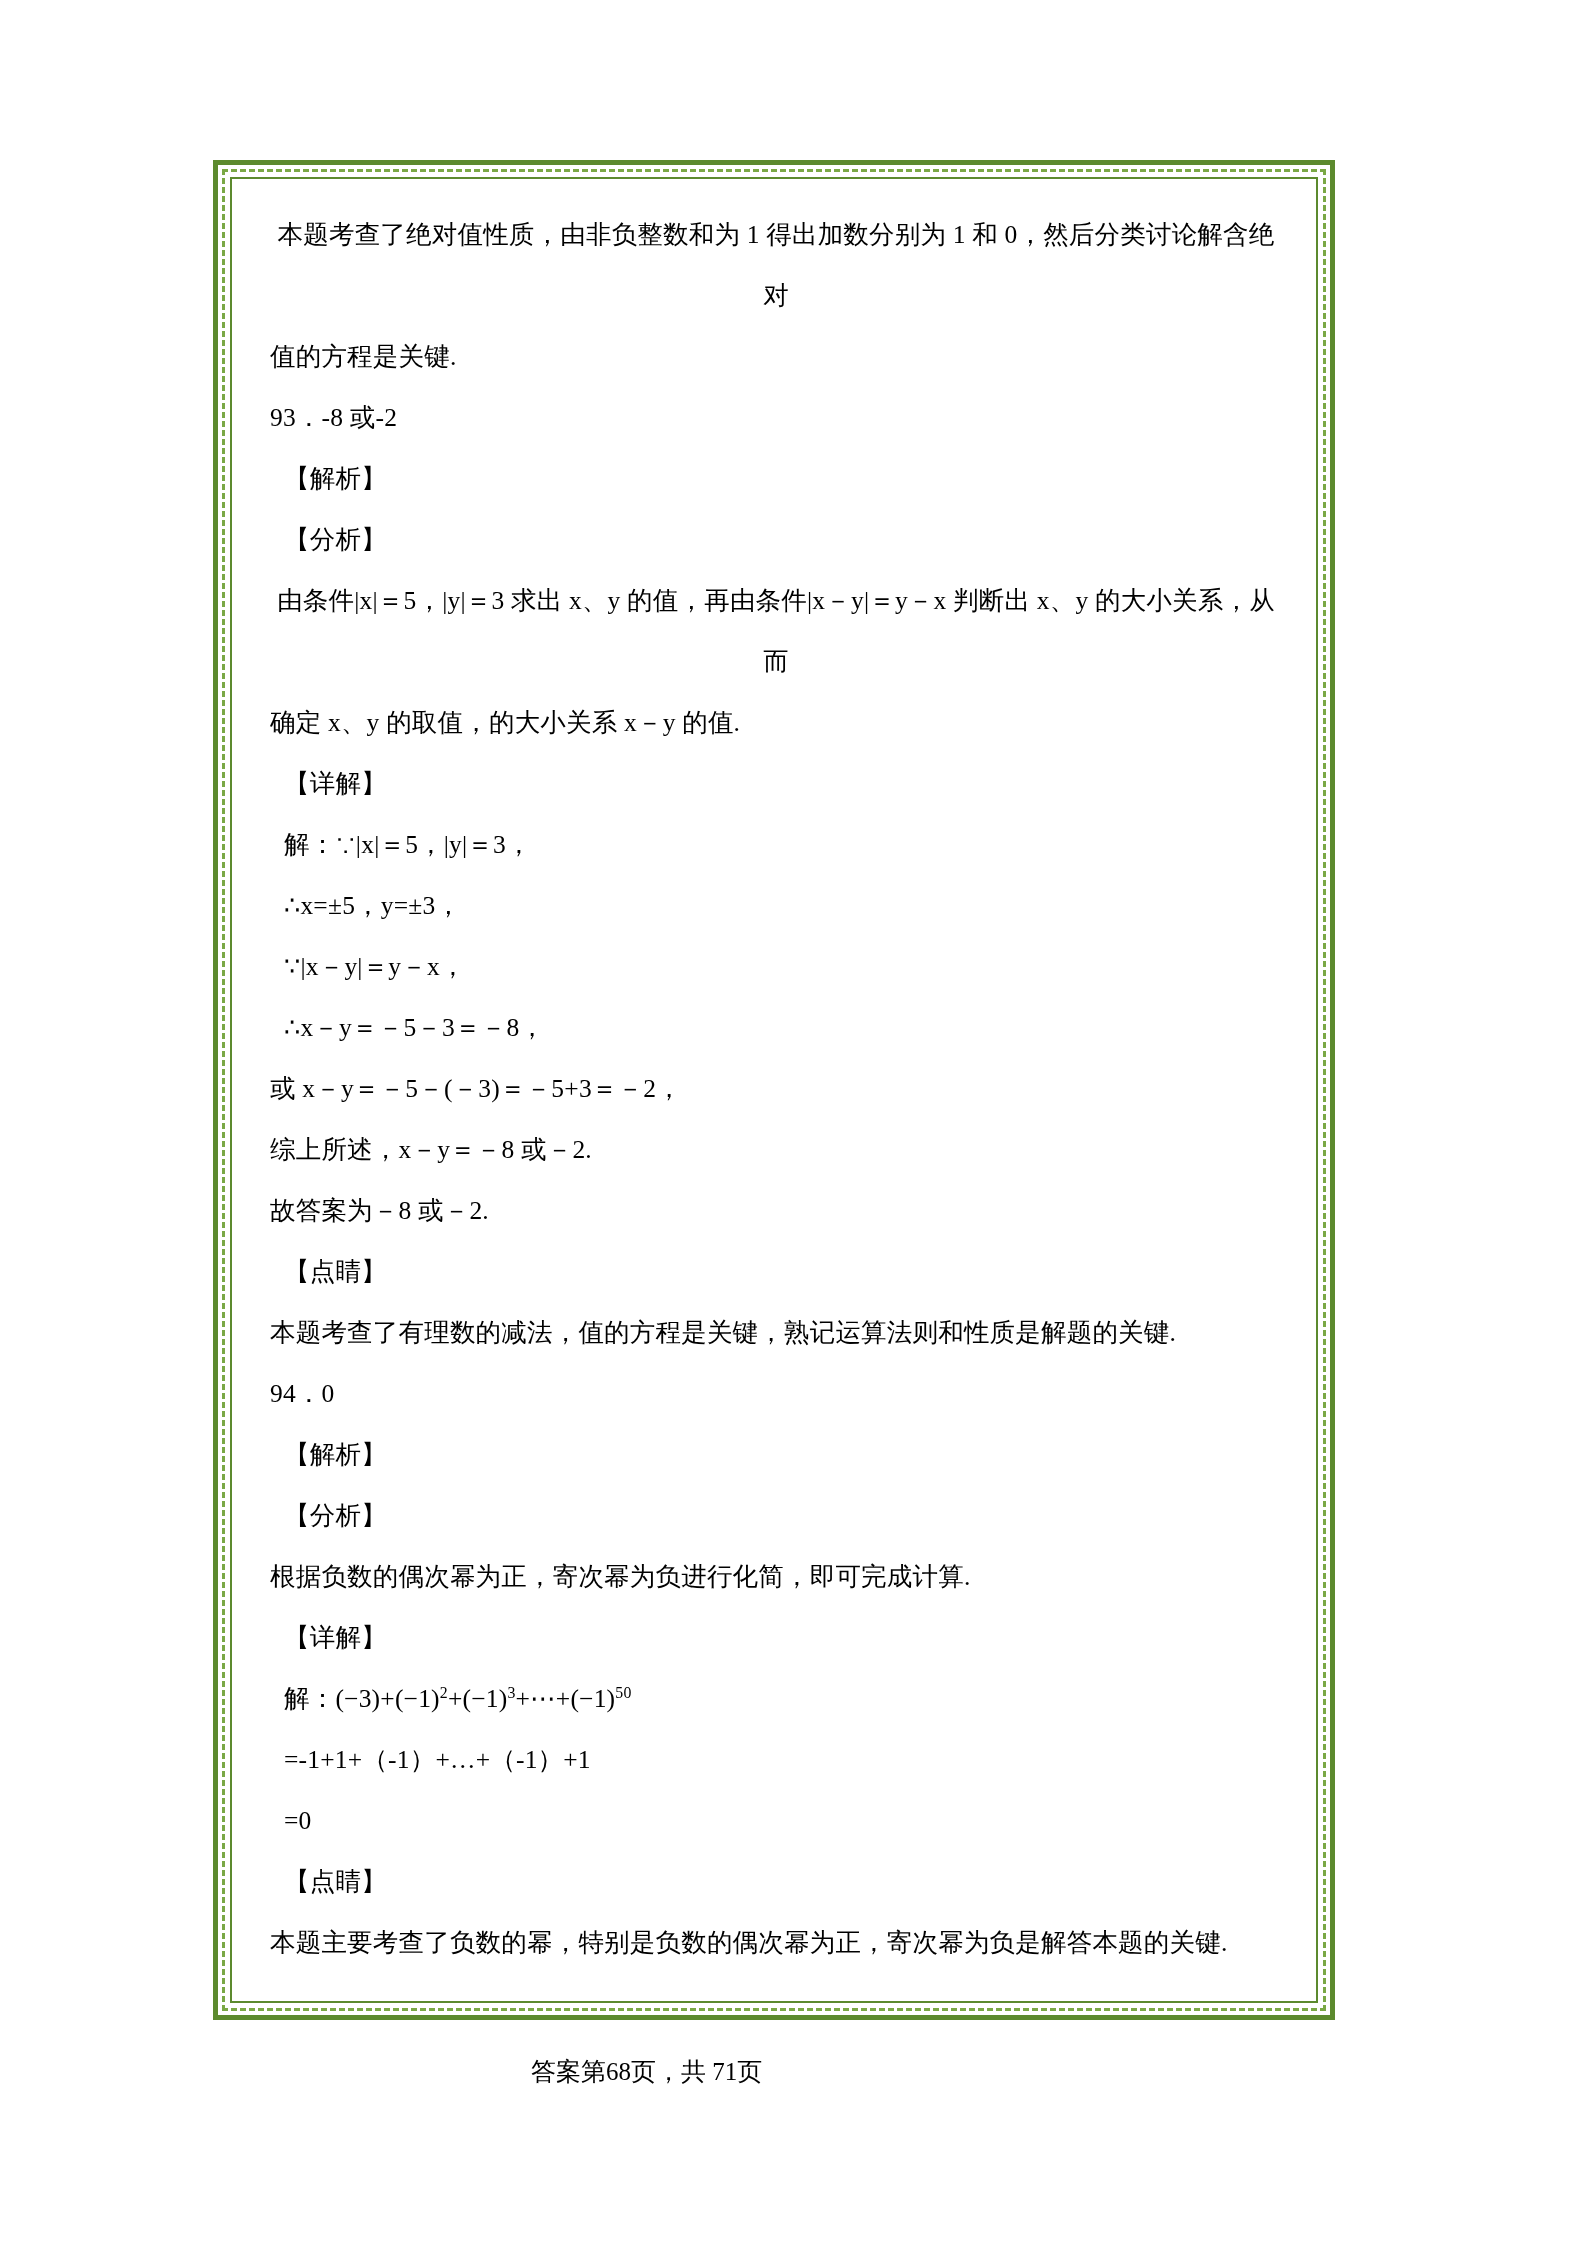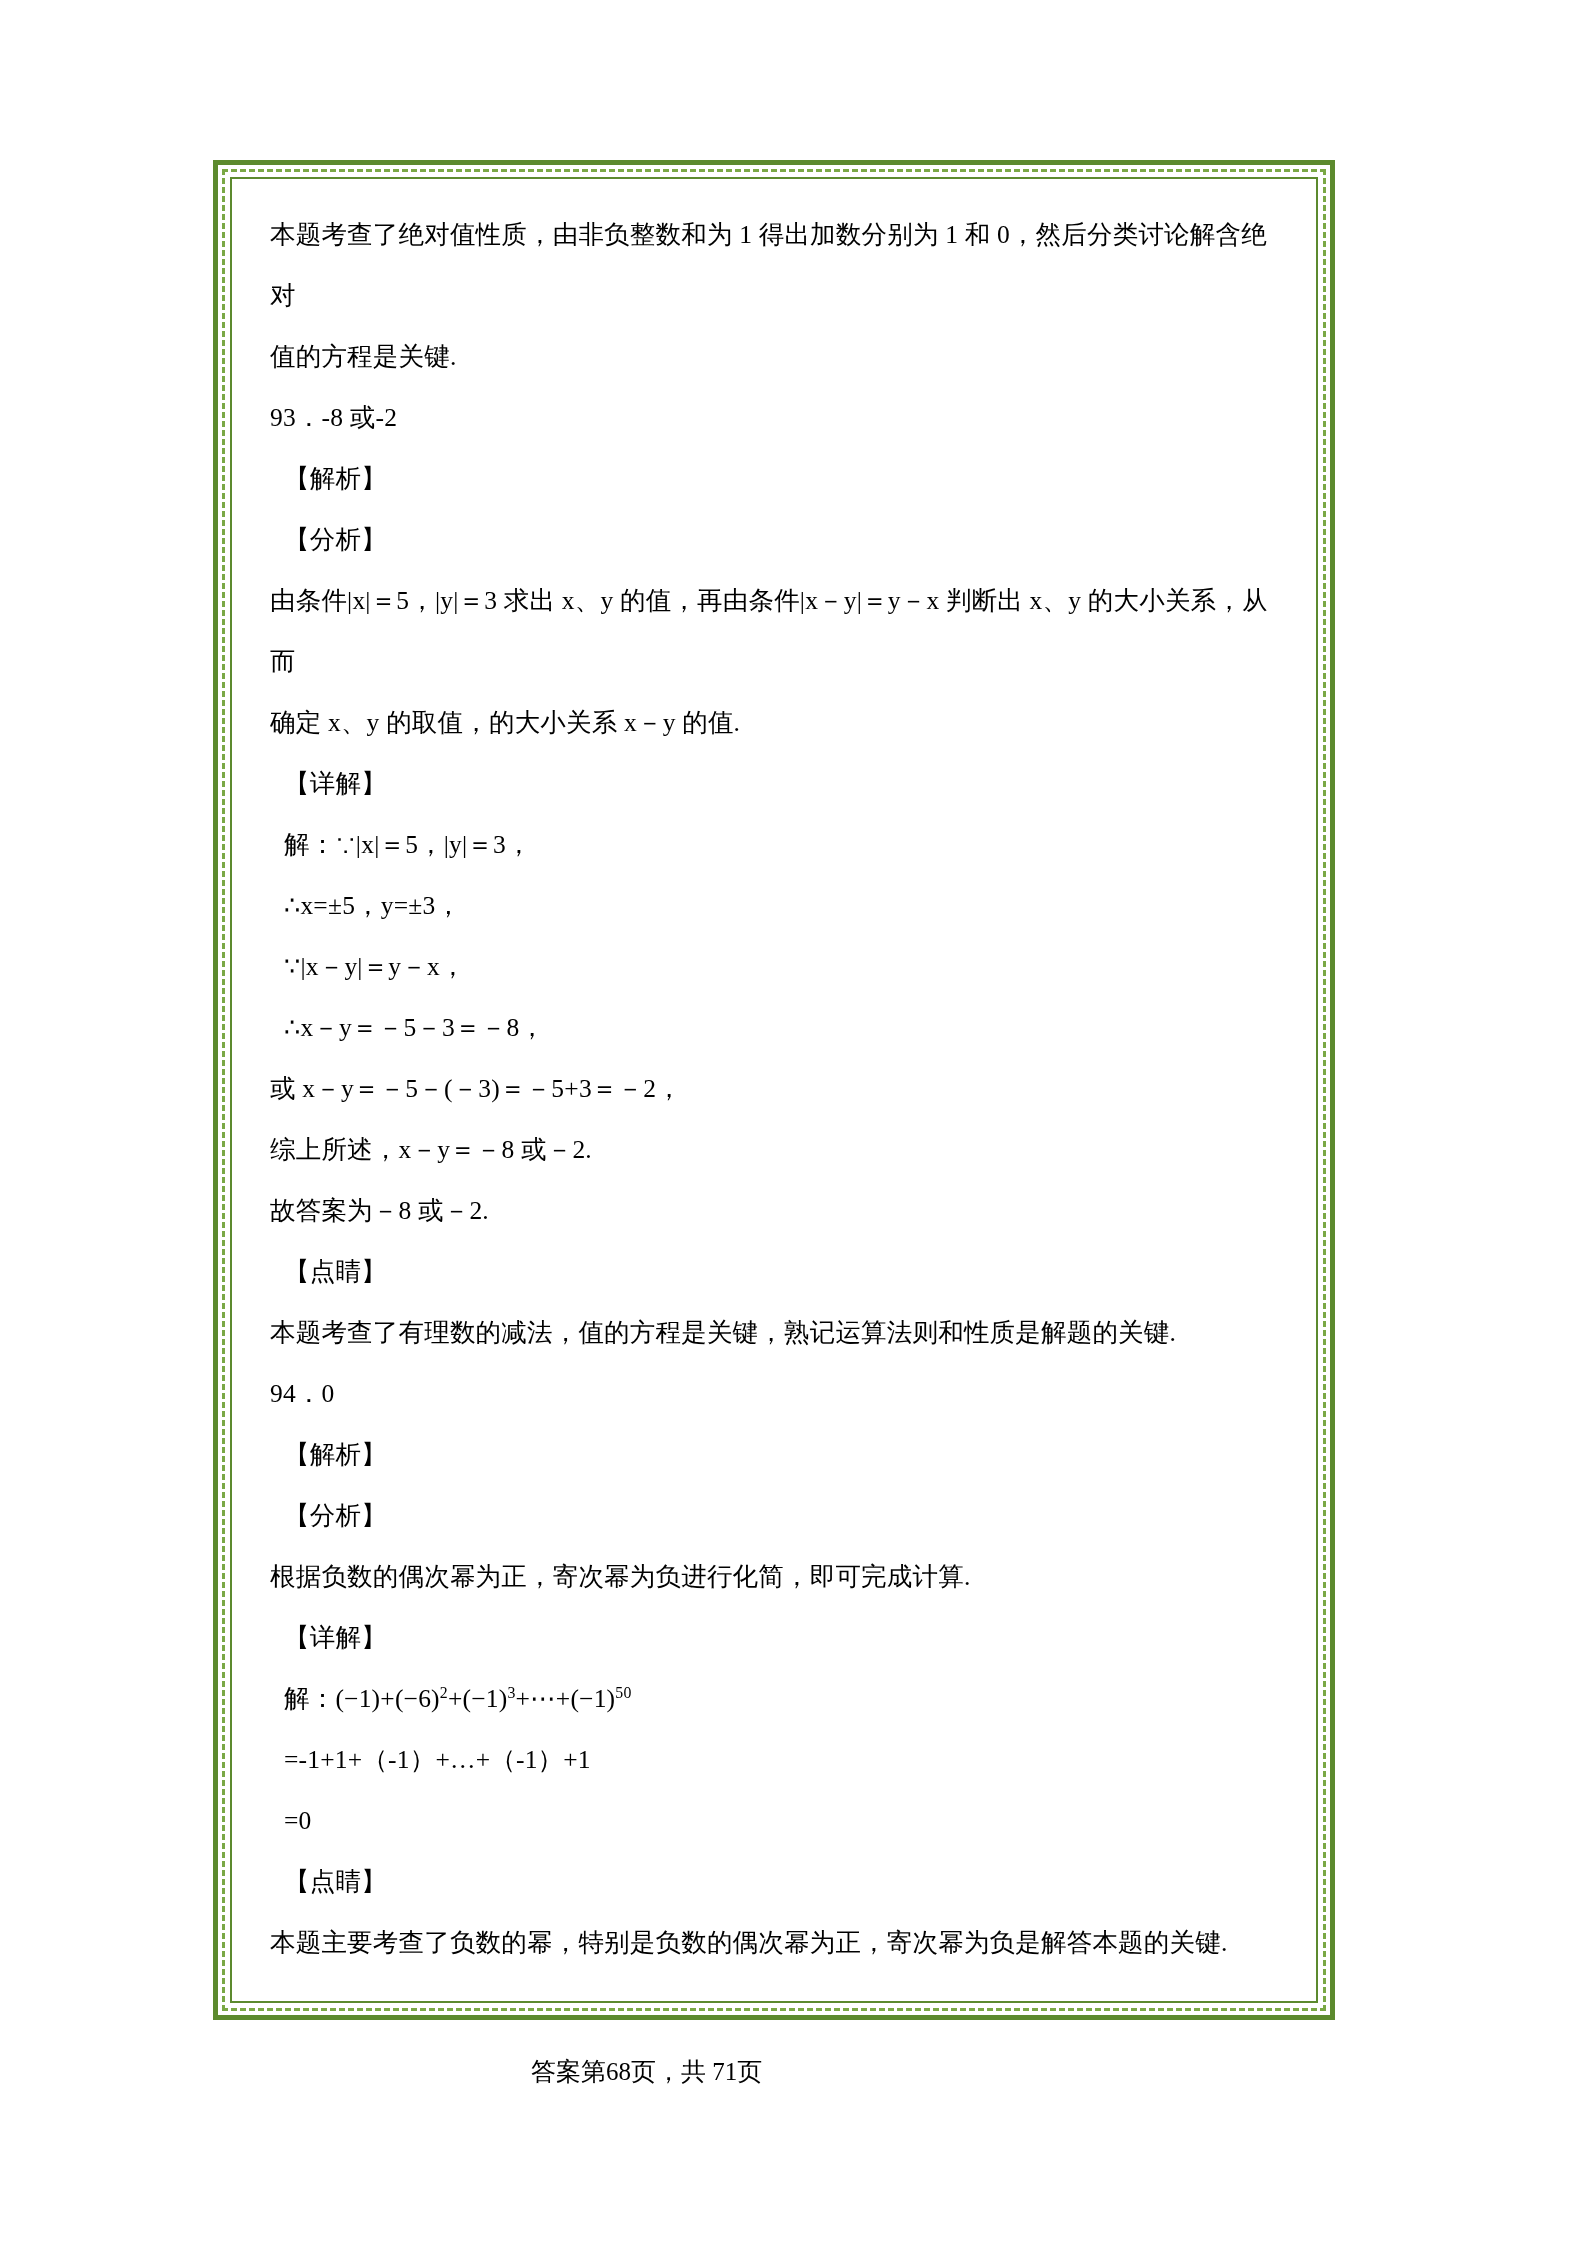--- a/index.html
+++ b/index.html
@@ -62,20 +62,21 @@
   }
   .line {
     font-size: 25.5px;
     line-height: 61px;
     letter-spacing: 0.2px;
     white-space: nowrap;
     font-family: "Liberation Serif", serif;
   }
   .line.wrap {
     white-space: normal;
+    text-align: center;
   }
   .indent {
     padding-left: 14px;
   }
   sup {
     font-size: 0.62em;
     vertical-align: super;
     line-height: 0;
   }
   .footer {
@@ -119,21 +120,21 @@
     <div class="line">综上所述，x－y＝－8 或－2.</div>
     <div class="line">故答案为－8 或－2.</div>
     <div class="line indent">【点睛】</div>
     <div class="line">本题考查了有理数的减法，值的方程是关键，熟记运算法则和性质是解题的关键.</div>
     <div class="line">94．0</div>
     <div class="line indent">【解析】</div>
     <div class="line indent">【分析】</div>
     <div class="line">根据负数的偶次幂为正，寄次幂为负进行化简，即可完成计算.</div>
     <div class="line indent">【详解】</div>
 
-    <div class="line indent nowrap"><span>解：(−1)+(−6)</span><sup>2</sup><span>+(−1)</span><sup>3</sup><span>+⋯+(−1)</span><sup>50</sup></div>
+    <div class="line indent nowrap"><span>解：(−3)+(−1)</span><sup>2</sup><span>+(−1)</span><sup>3</sup><span>+⋯+(−1)</span><sup>50</sup></div>
 
     <div class="line indent">=-1+1+（-1）+…+（-1）+1</div>
     <div class="line indent">=0</div>
     <div class="line indent">【点睛】</div>
     <div class="line">本题主要考查了负数的幂，特别是负数的偶次幂为正，寄次幂为负是解答本题的关键.</div>
 
   </div>
 
   <div class="footer">答案第68页，共 71页</div>
 

